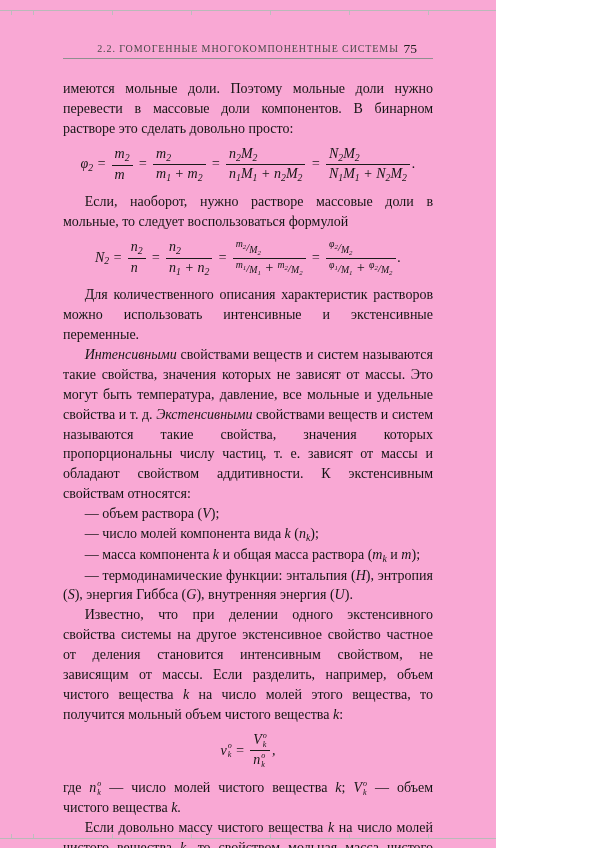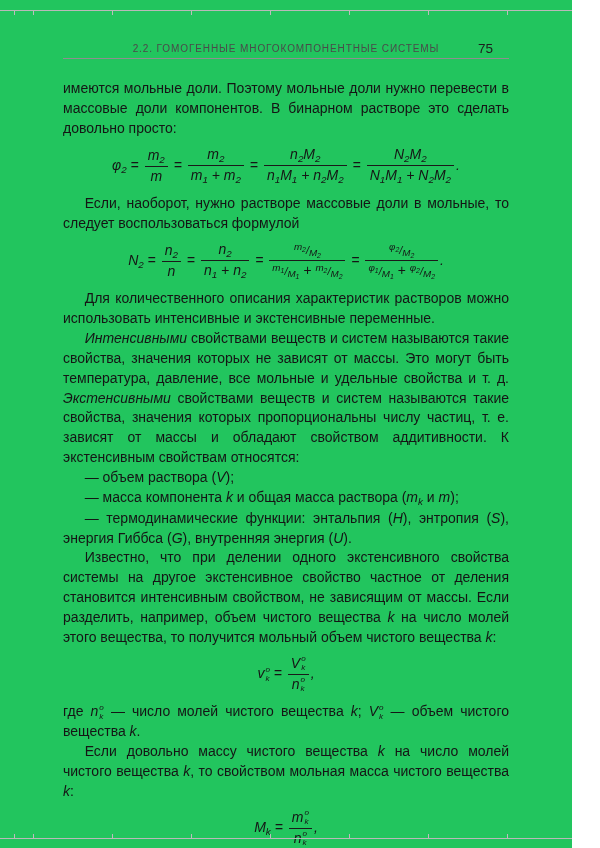--- a/index.html
+++ b/index.html
@@ -1,18 +1,18 @@
 <!DOCTYPE html>
 <html lang="ru"><head>
 <meta charset="utf-8">
 <style>
   html,body{margin:0;padding:0;background:#ffffff;}
   .page{
-    position:relative;width:572px;height:848px;background:#22c55e;overflow:hidden;
-    font-family:Liberation Sans, sans-serif;
+    position:relative;width:496px;height:848px;background:#f9a8d4;overflow:hidden;
+    font-family:Liberation Serif, serif;
     font-size:14px;line-height:1.42;color:#151515;
   }
   .edge{position:absolute;left:0;right:0;height:4px;}
   .edge-top{
     top:10px;border-top:1px solid #b9b9b9;
     background:repeating-linear-gradient(to right,#bdbdbd 0 1px,transparent 1px 79px);
     background-position:33px 0;
   }
   .edge-bottom{
     bottom:9px;border-bottom:1px solid #b9b9b9;
@@ -29,21 +29,21 @@
   .header-rule{border:none;border-top:1px solid #8f8f8f;margin:3px 0 0 0;}
   main{margin-top:20px;text-align:justify;hyphens:auto;}
   p{margin:0;text-indent:1.55em;}
   p.noindent{text-indent:0;}
   .formula{
     text-align:center;text-indent:0;margin:7px 0 8px 0;
     font-size:14px;line-height:1.2;
   }
   .math{font-style:italic;}
   .i{font-style:italic;}
-  .frac{display:inline-block;vertical-align:middle;text-align:center;margin:0 2px;}
+  .frac{display:inline-block;vertical-align:middle;text-align:left;margin:0 2px;}
   .frac .num{display:block;border-bottom:1px solid #1a1a1a;padding:0 3px 1px 3px;}
   .frac .den{display:block;padding:1px 3px 0 3px;}
   .sb{font-size:70%;vertical-align:-0.3em;}
   .ss{
     display:inline-flex;flex-direction:column;align-items:flex-start;
     vertical-align:middle;font-size:58%;line-height:1.1;font-style:italic;margin-left:1px;
   }
   .ss .ss-sup,.ss .ss-sub{display:block;}
   .sfrac{display:inline-block;font-size:78%;line-height:1;white-space:nowrap;}
   .sf-num{vertical-align:0.45em;font-size:90%;}
@@ -67,20 +67,21 @@
       <p class="noindent"><span>имеются мольные доли. Поэтому мольные доли нужно перевести в массовые доли компонентов. В бинарном растворе это сделать довольно просто:</span></p>
       <div class="formula math"><span>φ</span><span class="sb">2</span><span> = </span><span class="frac"><span class="num"><span>m</span><span class="sb">2</span></span><span class="den"><span>m</span></span></span><span> = </span><span class="frac"><span class="num"><span>m</span><span class="sb">2</span></span><span class="den"><span>m</span><span class="sb">1</span><span> + </span><span>m</span><span class="sb">2</span></span></span><span> = </span><span class="frac"><span class="num"><span>n</span><span class="sb">2</span><span>M</span><span class="sb">2</span></span><span class="den"><span>n</span><span class="sb">1</span><span>M</span><span class="sb">1</span><span> + </span><span>n</span><span class="sb">2</span><span>M</span><span class="sb">2</span></span></span><span> = </span><span class="frac"><span class="num"><span>N</span><span class="sb">2</span><span>M</span><span class="sb">2</span></span><span class="den"><span>N</span><span class="sb">1</span><span>M</span><span class="sb">1</span><span> + </span><span>N</span><span class="sb">2</span><span>M</span><span class="sb">2</span></span></span><span>.</span></div>
 
       <p><span>Если, наоборот, нужно растворе массовые доли в мольные, то следует воспользоваться формулой</span></p>
       <div class="formula math"><span>N</span><span class="sb">2</span><span> = </span><span class="frac"><span class="num"><span>n</span><span class="sb">2</span></span><span class="den"><span>n</span></span></span><span> = </span><span class="frac"><span class="num"><span>n</span><span class="sb">2</span></span><span class="den"><span>n</span><span class="sb">1</span><span> + </span><span>n</span><span class="sb">2</span></span></span><span> = </span><span class="frac"><span class="num"><span class="sfrac"><span class="sf-num"><span>m</span><span class="sb">2</span></span><span class="sf-slash">/</span><span class="sf-den"><span>M</span><span class="sb">2</span></span></span></span><span class="den"><span class="sfrac"><span class="sf-num"><span>m</span><span class="sb">1</span></span><span class="sf-slash">/</span><span class="sf-den"><span>M</span><span class="sb">1</span></span></span><span> + </span><span class="sfrac"><span class="sf-num"><span>m</span><span class="sb">2</span></span><span class="sf-slash">/</span><span class="sf-den"><span>M</span><span class="sb">2</span></span></span></span></span><span> = </span><span class="frac"><span class="num"><span class="sfrac"><span class="sf-num"><span>φ</span><span class="sb">2</span></span><span class="sf-slash">/</span><span class="sf-den"><span>M</span><span class="sb">2</span></span></span></span><span class="den"><span class="sfrac"><span class="sf-num"><span>φ</span><span class="sb">1</span></span><span class="sf-slash">/</span><span class="sf-den"><span>M</span><span class="sb">1</span></span></span><span> + </span><span class="sfrac"><span class="sf-num"><span>φ</span><span class="sb">2</span></span><span class="sf-slash">/</span><span class="sf-den"><span>M</span><span class="sb">2</span></span></span></span></span><span>.</span></div>
 
       <p><span>Для количественного описания характеристик растворов можно использовать интенсивные и экстенсивные переменные.</span></p>
       <p><span class="i">Интенсивными</span><span> свойствами веществ и систем называются такие свойства, значения которых не зависят от массы. Это могут быть температура, давление, все мольные и удельные свойства и т. д. </span><span class="i">Экстенсивными</span><span> свойствами веществ и систем называются такие свойства, значения которых пропорциональны числу частиц, т. е. зависят от массы и обладают свойством аддитивности. К экстенсивным свойствам относятся:</span></p>
 
       <p class="list-item"><span>— объем раствора (</span><span class="i">V</span><span>);</span></p>
+      <p class="list-item"><span>— число молей компонента вида </span><span class="i">k</span><span> (</span><span class="i">n</span><span class="sb i">k</span><span>);</span></p>
       <p class="list-item"><span>— масса компонента </span><span class="i">k</span><span> и общая масса раствора (</span><span class="i">m</span><span class="sb i">k</span><span> и </span><span class="i">m</span><span>);</span></p>
       <p class="list-item"><span>— термодинамические функции: энтальпия (</span><span class="i">H</span><span>), энтропия (</span><span class="i">S</span><span>), энергия Гиббса (</span><span class="i">G</span><span>), внутренняя энергия (</span><span class="i">U</span><span>).</span></p>
 
       <p><span>Известно, что при делении одного экстенсивного свойства системы на другое экстенсивное свойство частное от деления становится интенсивным свойством, не зависящим от массы. Если разделить, например, объем чистого вещества </span><span class="i">k</span><span> на число молей этого вещества, то получится мольный объем чистого вещества </span><span class="i">k</span><span>:</span></p>
       <div class="formula math"><span>v</span><span class="ss">
             <span class="ss-sup">o</span>
             <span class="ss-sub">k</span>
           </span><span> = </span><span class="frac"><span class="num"><span>V</span><span class="ss">
                 <span class="ss-sup">o</span>
                 <span class="ss-sub">k</span>

